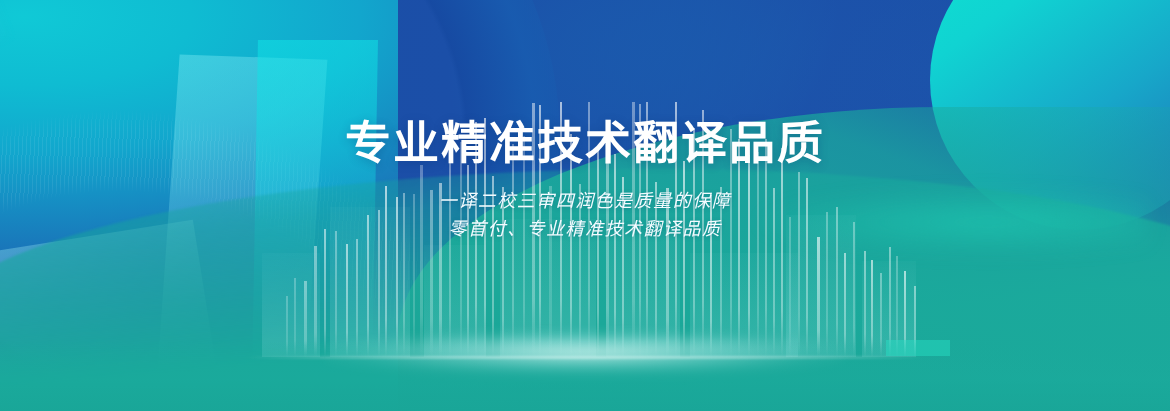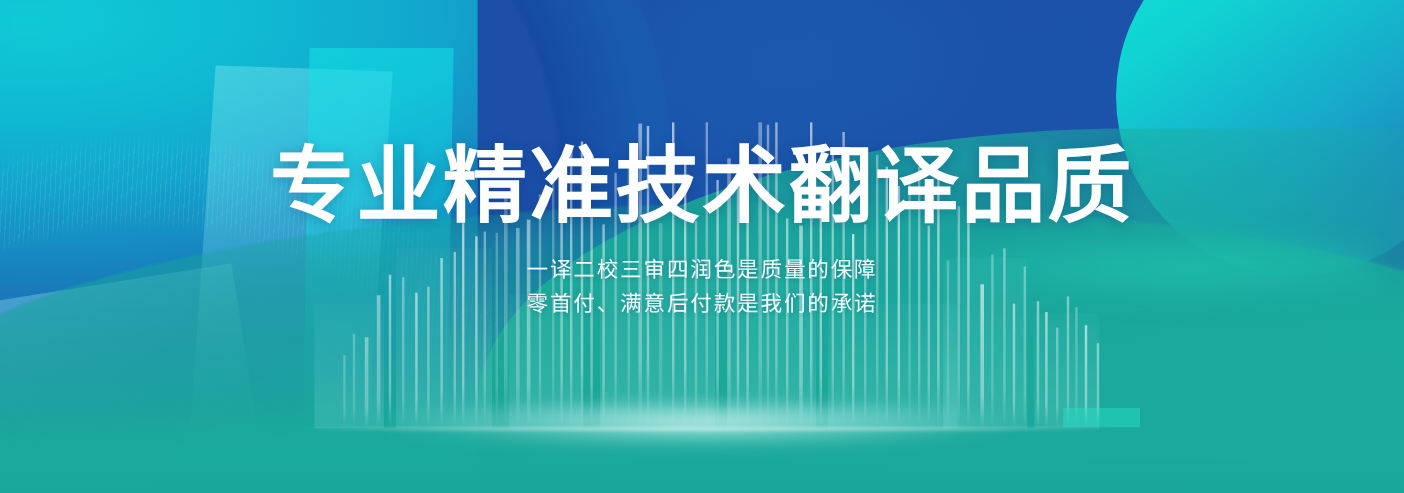--- a/index.html
+++ b/index.html
@@ -200,37 +200,38 @@
     color:#ffffff;
     font-size:33px;
     font-weight:700;
     letter-spacing:2px;
     line-height:1;
     margin:0;
     text-shadow:0 1px 5px rgba(10,50,110,.35);
   }
   .headline{
     color:#ffffff;
-    font-size:70px;
+    font-size:46px;
     font-weight:700;
     letter-spacing:2px;
     line-height:1;
     margin:16px 0 0;
     white-space:nowrap;
     text-shadow:0 2px 10px rgba(10,50,110,.30);
   }
   .taglines{margin-top:22px;}
   .tagline{
     color:#f2fbff;
     font-size:18px;
     font-weight:400;
     letter-spacing:1.5px;
     line-height:1.55;
     margin:0;
     text-shadow:0 1px 4px rgba(12,70,110,.35);
+    font-style:italic;
   }
 </style>
 </head>
 <body>
 
 <div class="banner">
 
   <div class="bg-base"></div>
   <div class="bg-blue-right"></div>
 
@@ -339,17 +340,17 @@
 
   <div class="ground-line"></div>
   <div class="ground-glow"></div>
   <div class="bottom-fade"></div>
   <div class="chip chip-1"></div>
 
   <div class="text-stack">
     <h1 class="headline">专业精准技术翻译品质</h1>
     <div class="taglines">
       <p class="tagline">一译二校三审四润色是质量的保障</p>
-      <p class="tagline">零首付、满意后付款是我们的承诺</p>
+      <p class="tagline">零首付、专业精准技术翻译品质</p>
     </div>
   </div>
 
 </div>
 
 </body></html>

